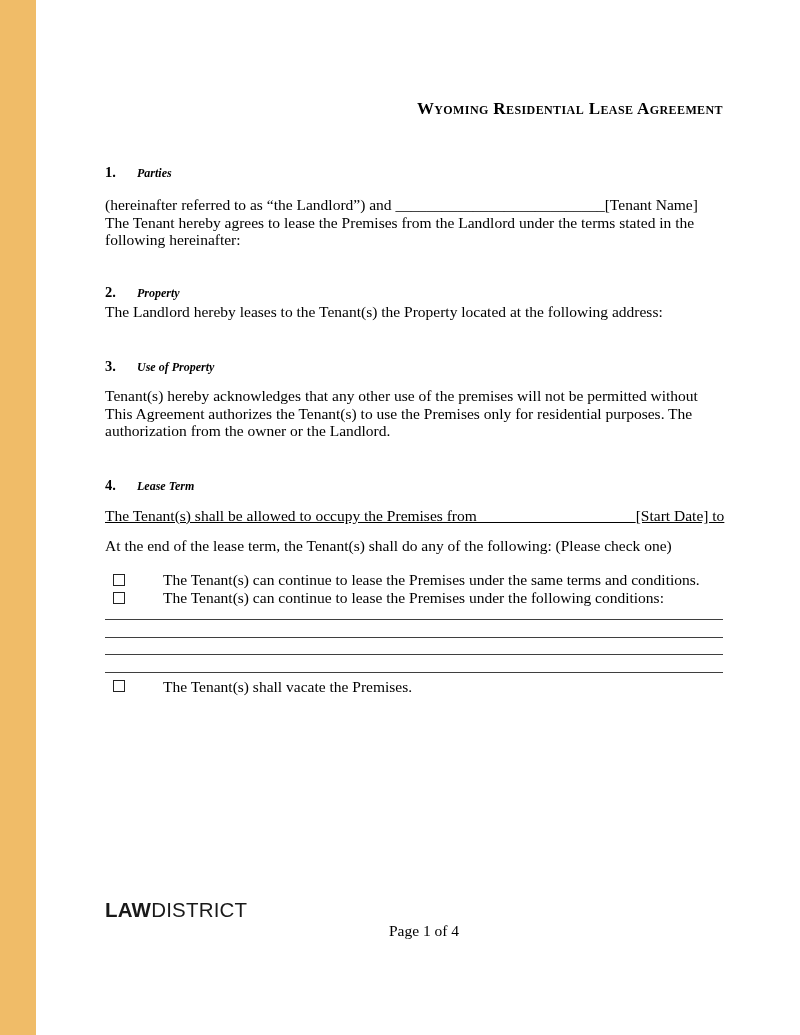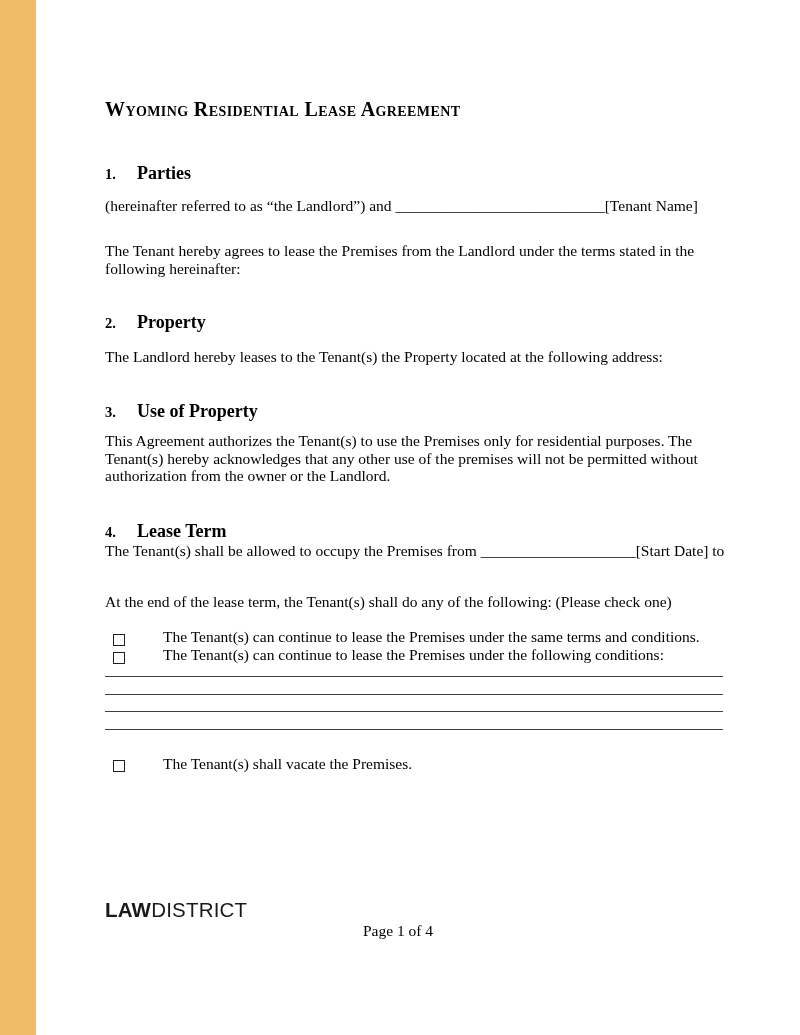--- a/index.html
+++ b/index.html
@@ -3,50 +3,50 @@
 <meta charset="utf-8">
 <style>
   html,body{margin:0;padding:0;}
   body{
     width:800px;height:1035px;background:#ffffff;position:relative;
     overflow:hidden;font-family:"Liberation Serif",serif;color:#000;
   }
   .accent-strip{position:absolute;left:0;top:0;width:36px;height:1035px;background:#F0BC68;}
   .page{position:absolute;left:105px;top:0;width:618px;font-size:15.5px;line-height:17.7px;}
   .ln{white-space:nowrap;}
-  .doc-title{margin-top:96px;text-align:left;font-weight:bold;font-variant:small-caps;
-    font-size:20px;line-height:26px;letter-spacing:0.4px;}
+  .doc-title{margin-top:96px;text-align:right;font-weight:bold;font-variant:small-caps;
+    font-size:17px;line-height:26px;letter-spacing:0.4px;}
   .sec-h{display:flex;align-items:baseline;font-weight:bold;}
   .sec-h .num{font-size:14.5px;width:32px;flex:0 0 auto;}
-  .sec-h .ht{font-size:18px;line-height:20px;}
+  .sec-h .ht{font-size:12px;line-height:20px;font-style:italic;}
   .h-parties{margin-top:41px;}
   .p-a{margin-top:13px;}
-  .p-b{margin-top:28px;}
+  .p-b{margin-top:0;}
   .h-property{margin-top:34px;}
-  .p-c{margin-top:15px;}
+  .p-c{}
   .p-d{margin-top:14px;}
   .h-use{margin-top:36px;}
   .p-e{margin-top:10px;}
   .h-lease{margin-top:36px;}
-  .p-f{}
-  .p-g{margin-top:34px;}
+  .p-f{margin-top:11px;text-decoration:underline;}
+  .p-g{margin-top:12px;}
   .options{margin-top:17px;}
-  .opt{display:flex;align-items:flex-end;padding-left:8px;}
+  .opt{display:flex;align-items:flex-start;padding-left:8px;}
   .cb{flex:0 0 auto;width:10px;height:10px;border:1.4px solid #222;margin-top:2.5px;background:#fff;}
   .opt-label{margin-left:38px;white-space:nowrap;}
   .ruled{margin-top:0;}
   .rule{height:16.5px;border-bottom:1.4px solid #3f3f3f;}
   .rule:first-child{height:12.5px;}
-  .opt-vacate{margin-top:25px;}
+  .opt-vacate{margin-top:5px;}
   .footer-logo{position:absolute;left:105px;top:899px;
     font-family:"Liberation Sans",sans-serif;font-size:20.5px;line-height:22px;
     letter-spacing:0.2px;color:#191919;}
   .logo-law{font-weight:700;}
   .logo-district{font-weight:400;}
-  .page-number{position:absolute;left:89px;top:922px;width:618px;text-align:center;font-size:15.5px;}
+  .page-number{position:absolute;left:115px;top:922px;width:618px;text-align:center;font-size:15.5px;}
 </style>
 </head>
 <body>
 
 <div class="accent-strip"></div>
 
 <div class="page">
 
   <div class="doc-title">Wyoming Residential Lease Agreement</div>
 
@@ -68,22 +68,22 @@
   </div>
   <div class="p-c">
     <div class="ln">The Landlord hereby leases to the Tenant(s) the Property located at the following address:</div>
   </div>
 
   <div class="sec-h h-use">
     <span class="num">3.</span>
     <span class="ht">Use of Property</span>
   </div>
   <div class="p-e">
+    <div class="ln">Tenant(s) hereby acknowledges that any other use of the premises will not be permitted without</div>
     <div class="ln">This Agreement authorizes the Tenant(s) to use the Premises only for residential purposes. The</div>
-    <div class="ln">Tenant(s) hereby acknowledges that any other use of the premises will not be permitted without</div>
     <div class="ln">authorization from the owner or the Landlord.</div>
   </div>
 
   <div class="sec-h h-lease">
     <span class="num">4.</span>
     <span class="ht">Lease Term</span>
   </div>
   <div class="p-f">
     <div class="ln">The Tenant(s) shall be allowed to occupy the Premises from ____________________[Start Date] to</div>
   </div>

